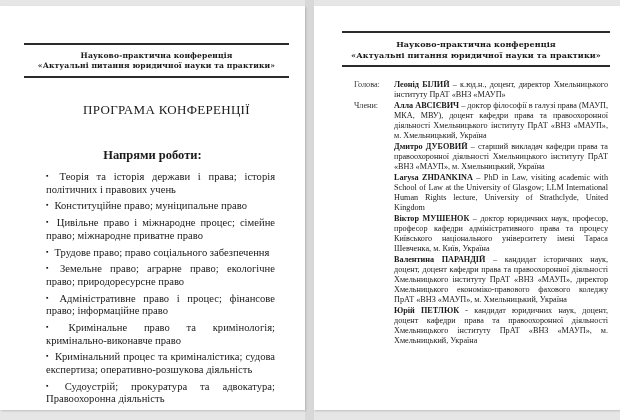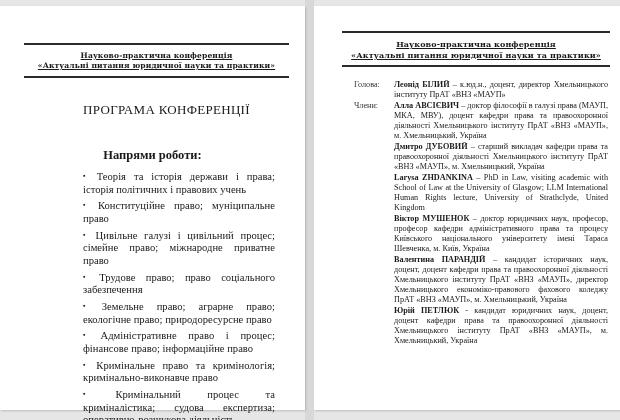--- a/index.html
+++ b/index.html
@@ -8,21 +8,21 @@
 
   .page {
     position: absolute; top: 6px; background: #ffffff;
     box-shadow: 1px 1px 2px rgba(0,0,0,0.18);
   }
   #page-left  { left: 0; width: 305px; height: 404px; }
   #page-right { left: 314px; width: 306px; height: 404px; }
 
   .gutter { position: absolute; top: 0; left: 305px; width: 9px; height: 420px; background: #d8d8d8; }
 
-  .header-block { position: absolute; left: 24px; right: 16px; text-decoration: underline; }
+  .header-block { position: absolute; left: 24px; right: 16px; }
   #page-left .header-block { top: 37px; }
   #page-right .header-block { left: 28px; right: 10px; top: 25px; }
   .rule { height: 2px; background: #2b2b2b; }
   .conf-title {
     text-align: center; font-family: "DejaVu Serif", serif; font-weight: bold;
     font-size: 7.6px; line-height: 10px; padding: 6px 0 5px 0; letter-spacing: 0.1px;
   }
   #page-right .conf-title { font-size: 8px; line-height: 10.5px; }
 
   .program-title {
@@ -30,21 +30,21 @@
     font-size: 13px; letter-spacing: 0.3px; padding-left: 28px;
   }
   .directions-title {
     position: absolute; top: 142px; left: 0; right: 0; text-align: center;
     font-weight: bold; font-size: 12.5px;
   }
   .directions-list {
     position: absolute; top: 164px; left: 46px; right: 30px;
     list-style: none; font-size: 10.6px; line-height: 12.6px;
   }
-  .directions-list li { text-align: justify; text-align-last: left; margin-bottom: 3.2px; margin-left: 37px; }
+  .directions-list li { text-align: justify; text-align-last: left; margin-bottom: 3.2px; }
   .bullet { font-size: 7px; vertical-align: 2px; margin-right: 6px; }
 
   .committee { position: absolute; top: 74px; left: 30px; right: 12px; font-size: 8.2px; line-height: 10.1px; }
   .row { display: flex; margin-left: 10px; }
   .role { width: 40px; flex: none; color: #333; }
   .entries { flex: 1; }
   .entry { text-align: justify; margin-bottom: 0.6px; }
   .entry .name { font-weight: bold; }
 </style>
 </head>
@@ -61,21 +61,21 @@
     </div>
     <div class="rule"></div>
   </div>
 
   <div class="program-title">ПРОГРАМА КОНФЕРЕНЦІЇ</div>
   <div class="directions-title">Напрями роботи:</div>
 
   <ul class="directions-list">
     <li><span class="bullet">▪</span><span>Теорія та історія держави і права; історія політичних і правових учень</span></li>
     <li><span class="bullet">▪</span><span>Конституційне право; муніципальне право</span></li>
-    <li><span class="bullet">▪</span><span>Цивільне галузі і цивільний процес; сімейне право; міжнародне приватне право</span></li>
+    <li><span class="bullet">▪</span><span>Цивільне право і міжнародне процес; сімейне право; міжнародне приватне право</span></li>
     <li><span class="bullet">▪</span><span>Трудове право; право соціального забезпечення</span></li>
     <li><span class="bullet">▪</span><span>Земельне право; аграрне право; екологічне право; природоресурсне право</span></li>
     <li><span class="bullet">▪</span><span>Адміністративне право і процес; фінансове право; інформаційне право</span></li>
     <li><span class="bullet">▪</span><span>Кримінальне право та кримінологія; кримінально-виконавче право</span></li>
     <li><span class="bullet">▪</span><span>Кримінальний процес та криміналістика; судова експертиза; оперативно-розшукова діяльність</span></li>
     <li><span class="bullet">▪</span><span>Судоустрій; прокуратура та адвокатура; Правоохоронна діяльність</span></li>
 
   </ul>
 </div>
 

